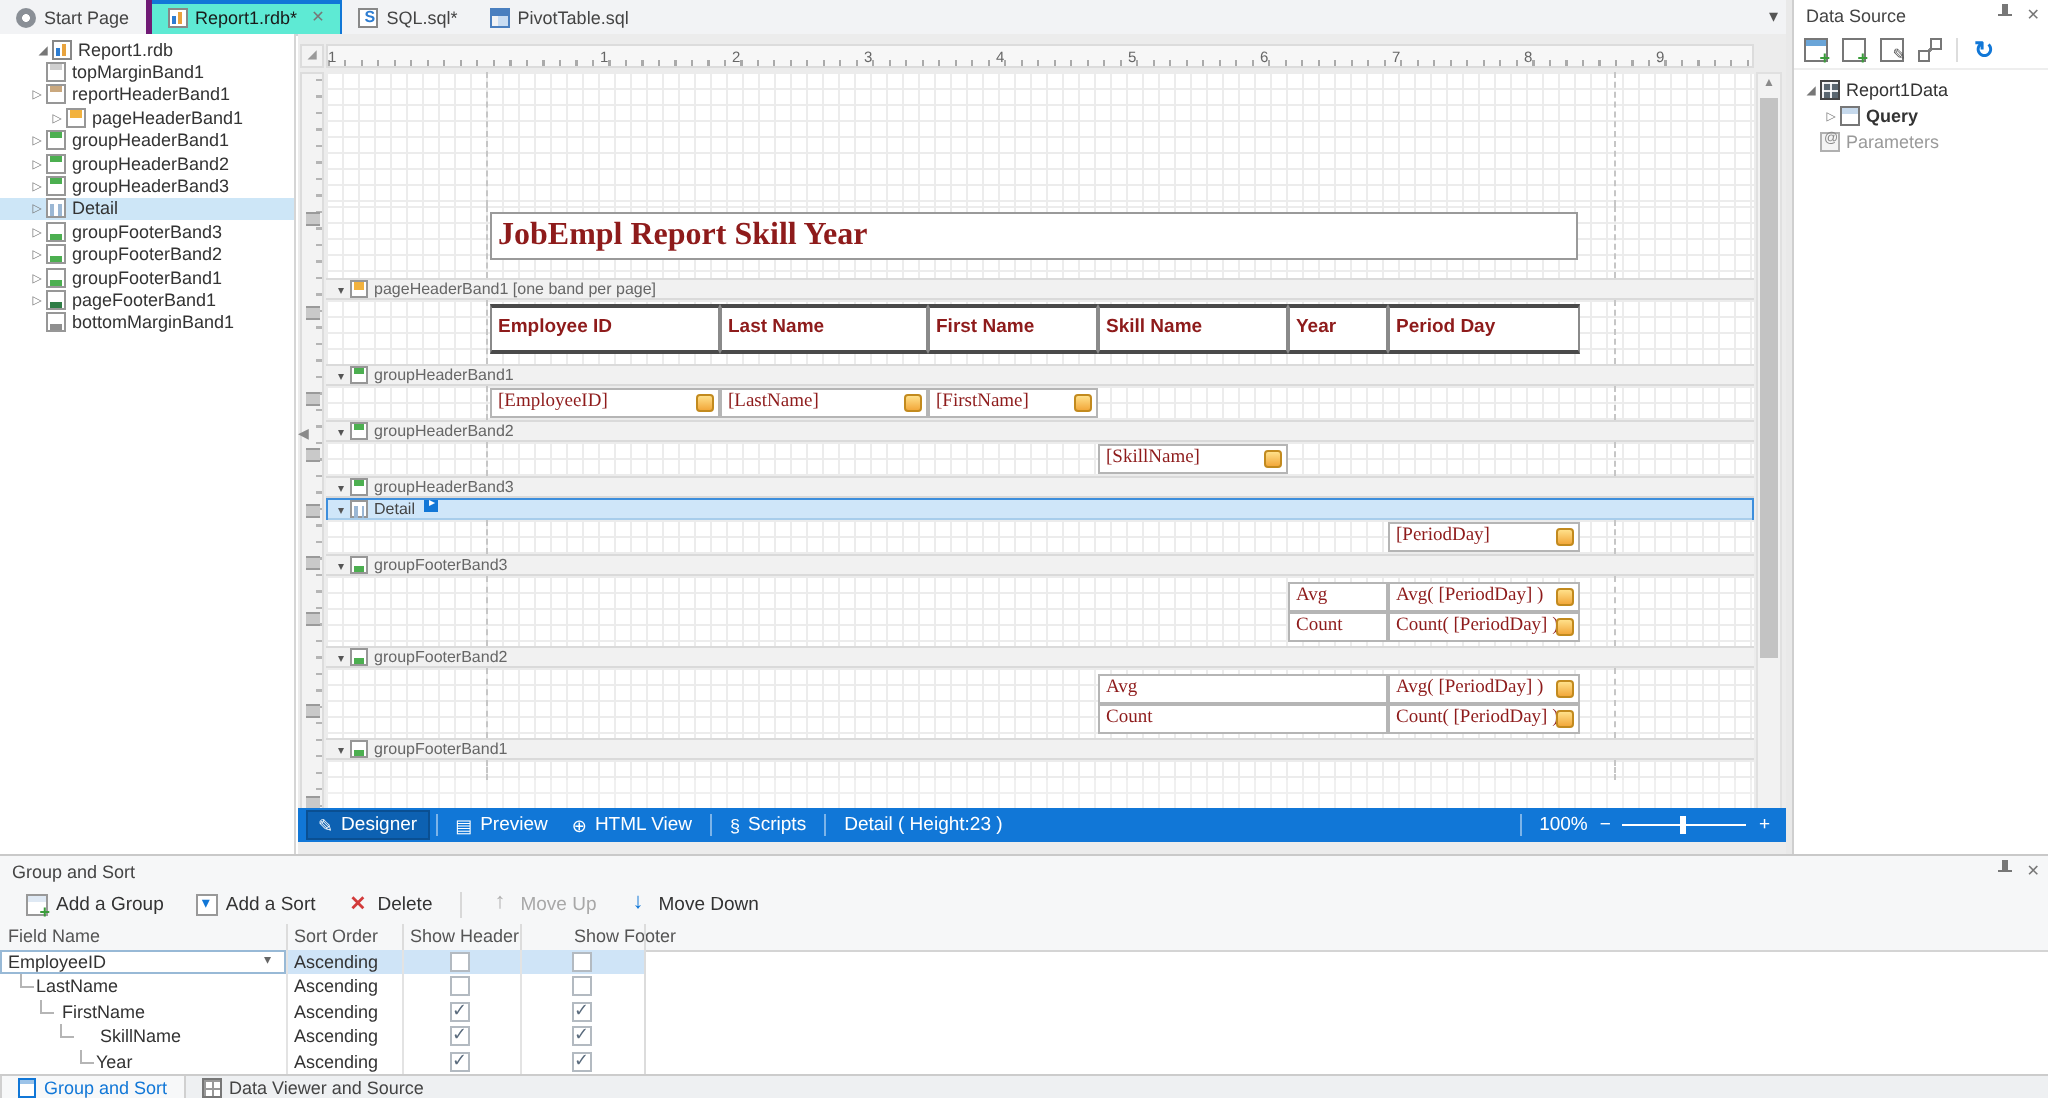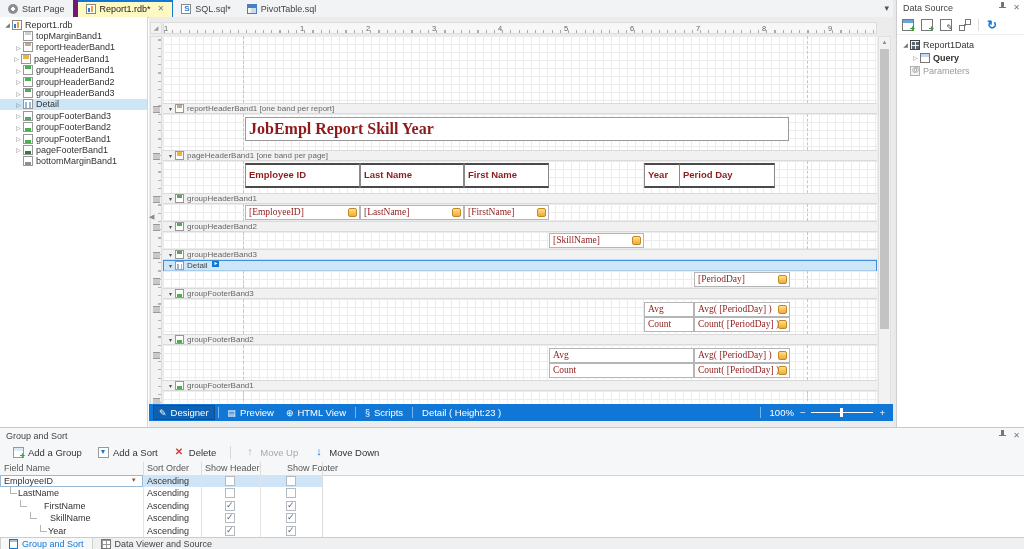--- a/index.html
+++ b/index.html
@@ -5,21 +5,21 @@
   html,body{margin:0;padding:0}
   body{width:1024px;height:549px;position:relative;overflow:hidden;background:#fff;
        font-family:"Liberation Sans",sans-serif;font-size:9px;color:#333;
        -webkit-font-smoothing:antialiased}
 
   
   #tabbar{position:absolute;left:0;top:0;width:894px;height:17px;background:#f2f3f5;
           border-bottom:1px solid #cfd4da;display:flex;align-items:stretch}
   #tabs{display:flex}
   .tab{display:flex;align-items:center;padding:0 8px;cursor:default;color:#444;gap:4px;position:relative}
-  .tab.active{background:#fef9c3;border-left:5px solid #701a75;border-right:1px solid #1177d7;
+  .tab.active{background:#5eead4;border-left:3px solid #701a75;border-right:1px solid #1177d7;
               box-shadow:inset 0 2px 0 #1177d7;color:#1a1a1a}
   .tab .close{color:#777;font-size:8px;margin-left:3px}
   #tab-overflow{position:absolute;right:5px;top:3px;color:#555;font-size:9px}
 
   
   #explorer{position:absolute;left:0;top:17px;width:148px;height:410px;background:#fff;
             border-right:1px solid #d5d5d5;overflow:hidden;padding-top:2px;box-sizing:border-box}
   .xrow{height:11.4px;display:flex;align-items:center;white-space:nowrap}
   .xrow.sel{background:#cde6f7}
   .xrow .exp{width:9px;text-align:center;color:#777;font-size:6px;flex:none}
@@ -222,36 +222,36 @@
         </div>
         <div class="tab">
           <span class="ticon pivot-icon"></span>
           <span>PivotTable.sql</span>
         </div>
       </div>
     <span id="tab-overflow">▾</span>
   </div>
 
   <div id="explorer">
-      <div class="xrow" style="padding-left: 3px;">
+      <div class="xrow" style="padding-left: 3px; margin-left: 14px;">
         <span class="exp">◢</span>
         <span class="bi bi-report"></span>
         <span class="lbl">Report1.rdb</span>
       </div>
       <div class="xrow" style="padding-left: 14px;">
         <span class="exp"></span>
         <span class="bi bi-margin-top"></span>
         <span class="lbl">topMarginBand1</span>
       </div>
       <div class="xrow" style="padding-left: 14px;">
         <span class="exp">▷</span>
         <span class="bi bi-report-header"></span>
         <span class="lbl">reportHeaderBand1</span>
       </div>
-      <div class="xrow" style="padding-left: 12px;">
+      <div class="xrow" style="padding-left: 24px;">
         <span class="exp">▷</span>
         <span class="bi bi-page-header"></span>
         <span class="lbl">pageHeaderBand1</span>
       </div>
       <div class="xrow" style="padding-left: 14px;">
         <span class="exp">▷</span>
         <span class="bi bi-group-header"></span>
         <span class="lbl">groupHeaderBand1</span>
       </div>
       <div class="xrow" style="padding-left: 14px;">
@@ -323,45 +323,41 @@
       </div>
     <div id="collapse-grip">◀</div>
     <div id="page">
         <div class="band">
           <div class="band-c" style="height: 67px;">
             <div class="mline" style="left: 80px;"></div>
             <div class="mline" style="left: 644px;"></div>
           </div>
         </div>
         <div class="band">
-          <div class="band-h">
-            <span class="tri">▾</span>
-            <span class="bi bih bi-report-header"></span>
-            <span>reportHeaderBand1 [one band per report]</span>
-          </div>
           <div class="band-c" style="height: 36px;">
             <div class="mline" style="left: 80px;"></div>
             <div class="mline" style="left: 644px;"></div>
             <div class="cell title" style="left: 82px; top: 3px; width: 544px; height: 24px;">JobEmpl Report Skill Year</div>
           </div>
         </div>
         <div class="band">
           <div class="band-h">
             <span class="tri">▾</span>
             <span class="bi bih bi-page-header"></span>
             <span>pageHeaderBand1 [one band per page]</span>
           </div>
           <div class="band-c" style="height: 32px;">
             <div class="mline" style="left: 80px;"></div>
             <div class="mline" style="left: 644px;"></div>
             <div class="cell colhead" style="left: 197px; top: 2px; width: 104px; height: 25px;">Last Name</div>
             <div class="cell colhead" style="left: 82px; top: 2px; width: 115px; height: 25px;">Employee ID</div>
             <div class="cell colhead" style="left: 301px; top: 2px; width: 85px; height: 25px;">First Name</div>
+            <div class="cell colhead" style="left: 386px; top: 2px; width: 95px; height: 25px;">Skill Name</div>
             <div class="cell colhead" style="left: 481px; top: 2px; width: 50px; height: 25px;">Year</div>
-            <div class="cell colhead" style="left: 516px; top: 2px; width: 96px; height: 25px;">Period Day</div>
+            <div class="cell colhead" style="left: 531px; top: 2px; width: 96px; height: 25px;">Period Day</div>
           </div>
         </div>
         <div class="band">
           <div class="band-h">
             <span class="tri">▾</span>
             <span class="bi bih bi-group-header"></span>
             <span>groupHeaderBand1</span>
           </div>
           <div class="band-c" style="height: 17px;">
             <div class="mline" style="left: 80px;"></div>
@@ -584,21 +580,21 @@
             <span class="fname" style="left: 18px;">LastName</span>
             <span class="sort">Ascending</span>
             <span class="cb" style="left: 225px;"></span>
             <span class="cb" style="left: 286px;"></span>
           </div>
           <div class="gsrow" style="top: 37.8px;">
             <div class="cline" style="left: 143px;"></div>
             <div class="cline" style="left: 201px;"></div>
             <div class="cline" style="left: 260px;"></div>
             <div class="elbow" style="left: 20px;"></div>
-            <span class="fname" style="left: 44px; text-align: center;">FirstName</span>
+            <span class="fname" style="left: 31px; text-align: center;">FirstName</span>
             <span class="sort">Ascending</span>
             <span class="cb checked" style="left: 225px;"></span>
             <span class="cb checked" style="left: 286px;"></span>
           </div>
           <div class="gsrow" style="top: 50.2px;">
             <div class="cline" style="left: 143px;"></div>
             <div class="cline" style="left: 201px;"></div>
             <div class="cline" style="left: 260px;"></div>
             <div class="elbow" style="left: 30px;"></div>
             <span class="fname" style="left: 50px;">SkillName</span>

